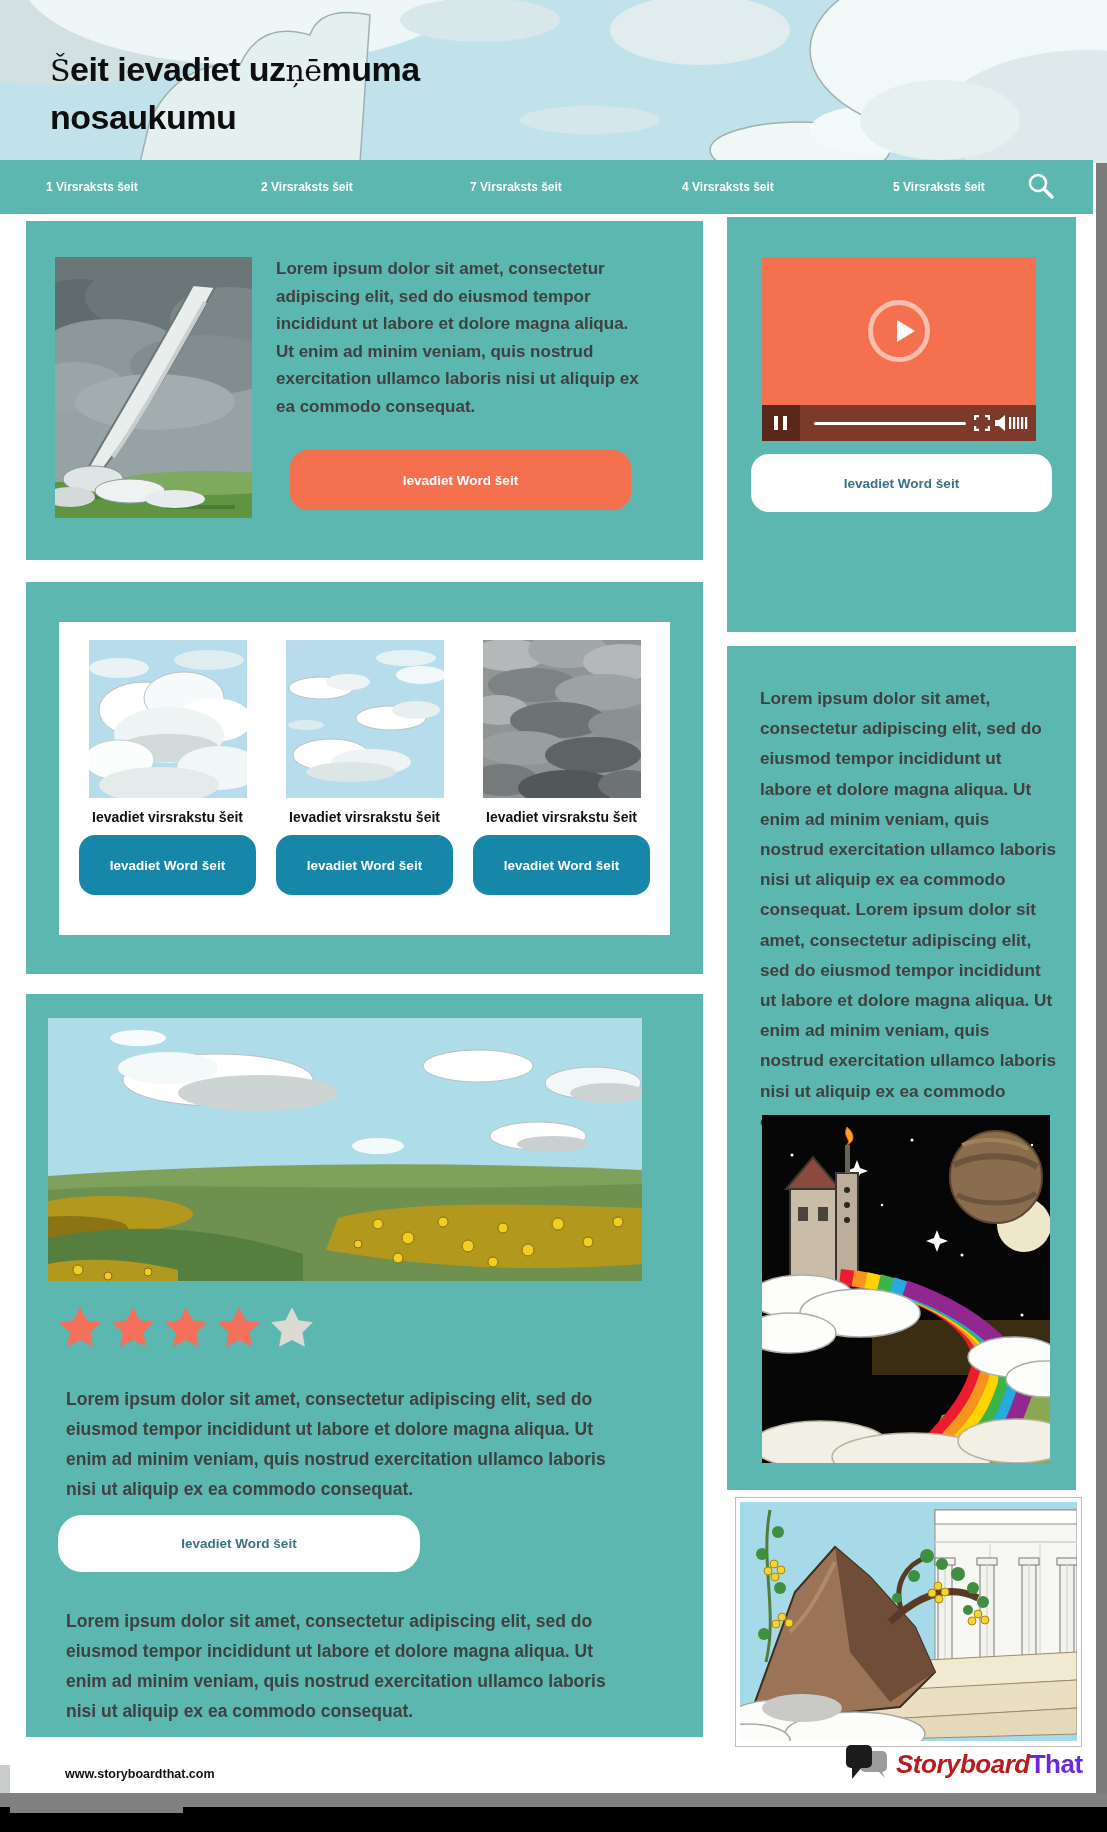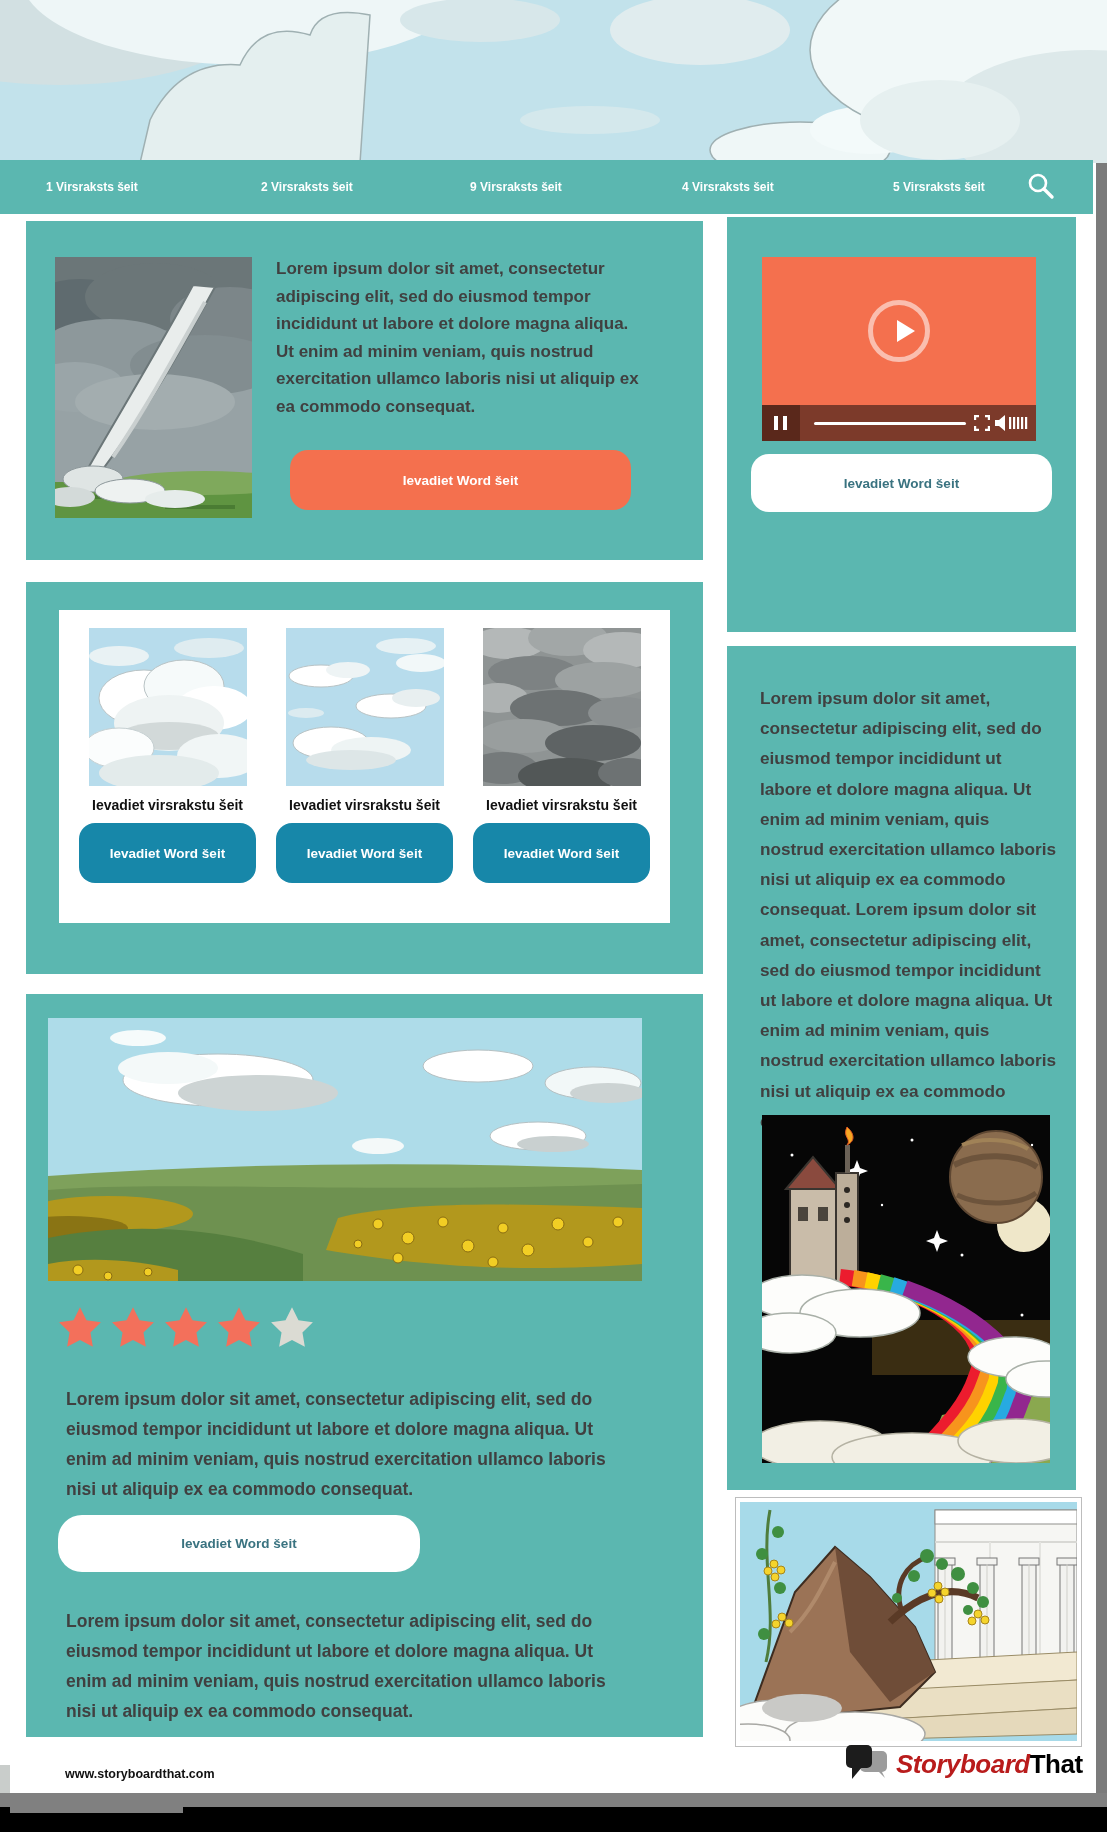--- a/index.html
+++ b/index.html
@@ -41,21 +41,21 @@
   .btn-orange{left:264px;top:229px;width:341px;height:60px;border-radius:18px;
               background:#f4704e;color:#ffffff;}
   .btn-white{background:#ffffff;color:#3a7380;}
   .btn-w-r1{left:24px;top:237px;width:301px;height:58px;border-radius:18px;}
   .btn-w-c{left:32px;top:521px;width:362px;height:57px;border-radius:24px;}
   .btn-cyan{background:#1787a9;color:#ffffff;width:177px;height:60px;border-radius:16px;margin-top:10px;}
 
   .tornado-wrap{left:29px;top:36px;width:197px;height:261px;}
 
   
-  .inner-white{left:33px;top:28px;width:611px;height:313px;background:#ffffff;
+  .inner-white{left:33px;top:40px;width:611px;height:313px;background:#ffffff;
                display:flex;justify-content:space-between;padding:18px 20px 4px 20px;box-sizing:border-box;}
   .g-col{width:177px;display:flex;flex-direction:column;align-items:center;}
   .g-img{width:158px;height:158px;}
   .g-cap{margin-top:11px;font-size:14px;font-weight:bold;color:#111;white-space:nowrap;}
 
   .landscape-wrap{left:22px;top:24px;width:594px;height:263px;}
   .stars{left:31px;top:312px;display:flex;gap:7px;}
 
   
   .video{left:35px;top:40px;width:274px;height:184px;}
@@ -71,21 +71,21 @@
   .rainbow-wrap{left:35px;top:469px;width:288px;height:348px;}
 
   .card-r3{left:735px;top:1497px;width:337px;height:240px;background:#ffffff;
            border:1px solid #bdbdbd;padding:4px;box-sizing:content-box;}
 
   
   .footer-url{left:27px;top:1767px;font-size:12.5px;font-weight:bold;color:#111;margin-left:38px;}
   .logo{left:845px;top:1742px;height:44px;display:flex;align-items:center;gap:7px;}
   .logo-text{font-size:26px;font-weight:600;letter-spacing:-0.5px;white-space:nowrap;}
   .logo-black{color:#b91c1c;font-style:italic;}
-  .logo-gray{color:#000000;}
+  .logo-gray{color:#6d28d9;}
   .gray-bar{left:0;top:1793px;width:1107px;height:14px;background:#808080;}
   .black-bar{left:0;top:1807px;width:1107px;height:25px;background:#000000;}
   .gray-notch{left:10px;top:1807px;width:173px;height:6px;background:#808080;}
   .left-edge{left:0;top:1765px;width:10px;height:42px;background:#c9cdcb;}
 </style>
 </head>
 <body>
 
 <div class="page">
 
@@ -97,26 +97,27 @@
       <path d="M150,120 q30,-60 90,-55 q20,-45 70,-30 q10,-30 60,-20 L360,163 L140,163 Z" fill="#e4efef" stroke="#9fb0b2" stroke-width="1.5"></path>
       <ellipse cx="800" cy="150" rx="90" ry="28" fill="#eff7f7" stroke="#9fb0b2" stroke-width="1.5"></ellipse>
       <ellipse cx="870" cy="130" rx="60" ry="24" fill="#f3fafa"></ellipse>
       <ellipse cx="1000" cy="50" rx="190" ry="95" fill="#f1f8f8" stroke="#9fb0b2" stroke-width="1.5"></ellipse>
       <ellipse cx="1090" cy="120" rx="150" ry="70" fill="#dde9ea"></ellipse>
       <ellipse cx="940" cy="120" rx="80" ry="40" fill="#e6f0f0"></ellipse>
       <ellipse cx="700" cy="30" rx="90" ry="35" fill="#e0ecee"></ellipse>
       <ellipse cx="480" cy="20" rx="80" ry="22" fill="#d7e7ea"></ellipse>
       <ellipse cx="590" cy="120" rx="70" ry="14" fill="#d4e8ec"></ellipse>
     </svg>
+    <h1 class="abs page-title"><span class="title-fallback">Š</span><span>eit ievadiet uz</span><span class="title-fallback">ņē</span><span>muma</span><br><span>nosaukumu</span></h1>
   </header>
 
   <nav class="abs nav">
     <span class="nav-item" style="left:46px">1 Virsraksts šeit</span>
     <span class="nav-item" style="left:261px">2 Virsraksts šeit</span>
-    <span class="nav-item" style="left:470px">9 Virsraksts šeit</span>
+    <span class="nav-item" style="left:470px">7 Virsraksts šeit</span>
     <span class="nav-item" style="left:682px">4 Virsraksts šeit</span>
     <span class="nav-item" style="left:893px">5 Virsraksts šeit</span>
     <button class="search-btn">
       <svg width="28" height="28" viewBox="0 0 28 28">
         <circle cx="11" cy="11" r="8" fill="none" stroke="#ffffff" stroke-width="2.6"></circle>
         <line x1="17" y1="17" x2="25" y2="25" stroke="#ffffff" stroke-width="3.4" stroke-linecap="round"></line>
       </svg>
     </button>
   </nav>
 

